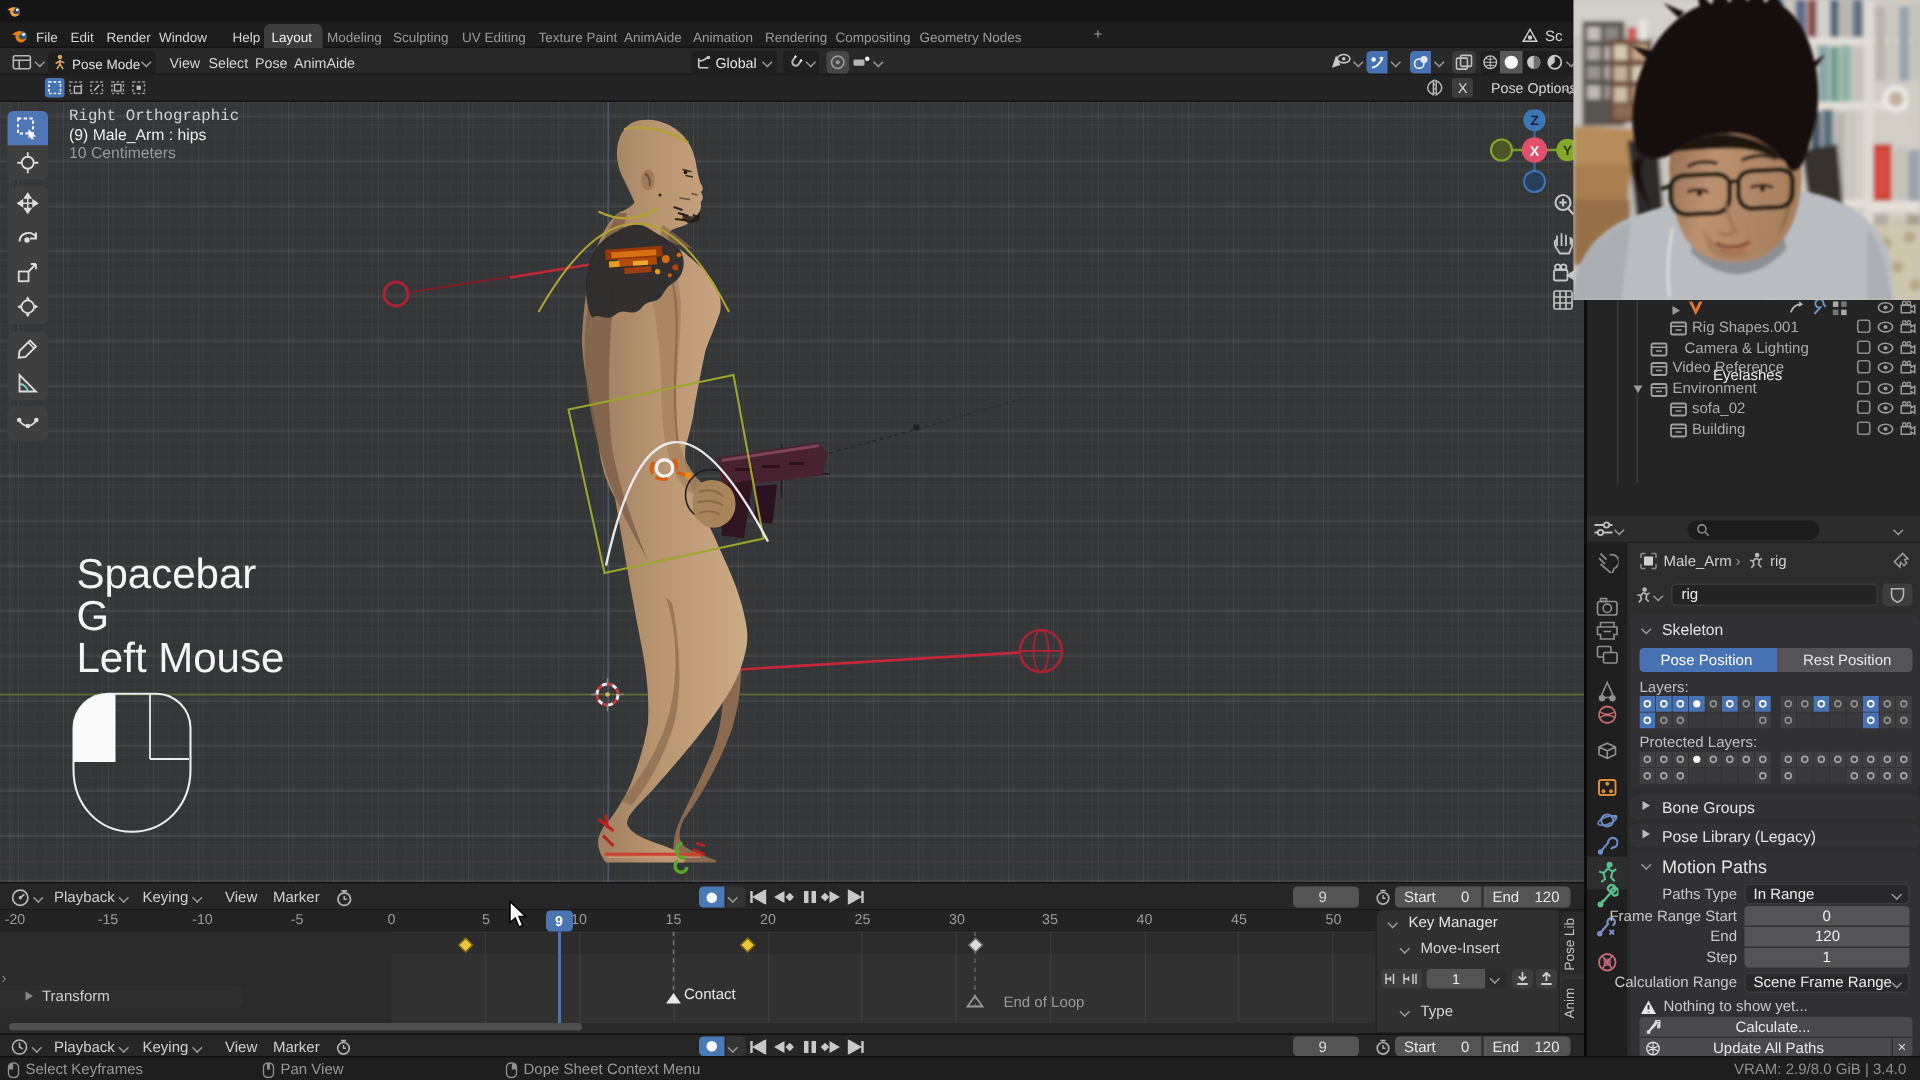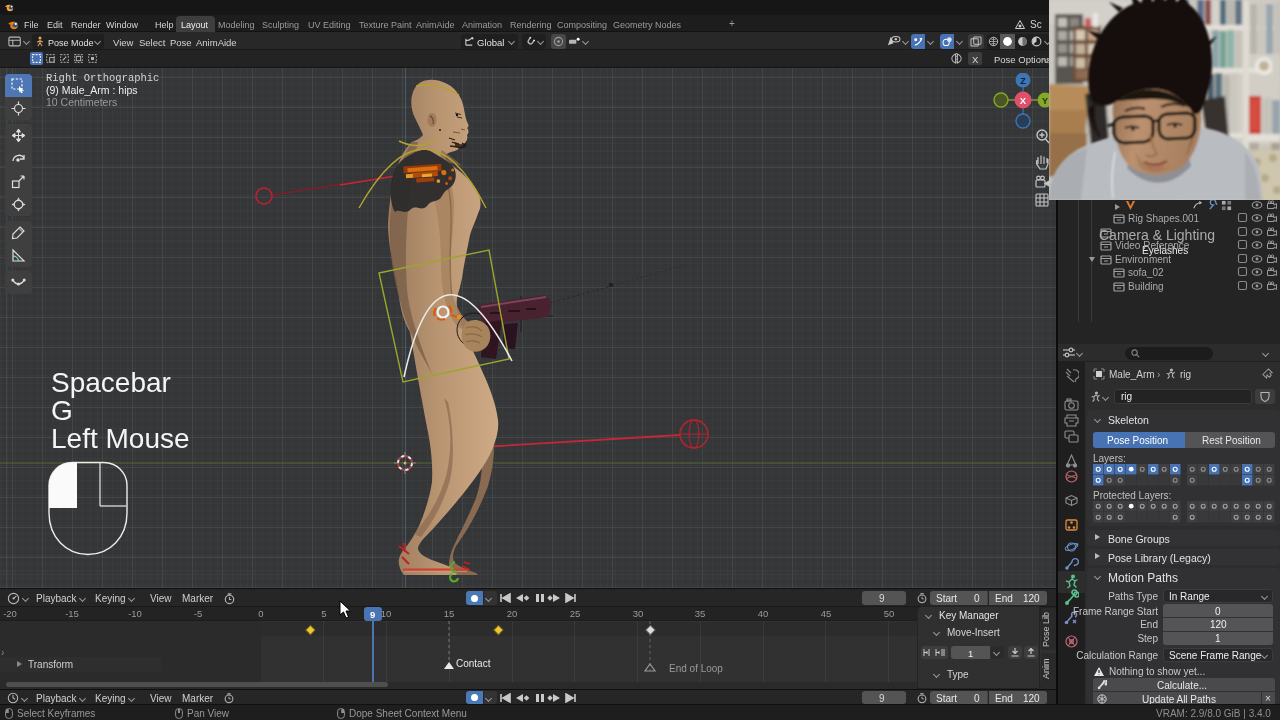--- a/index.html
+++ b/index.html
@@ -656,21 +656,21 @@
 
     <svg class="abs" style="left:56px;top:181px;" width="12" height="12" viewBox="0 0 12 12">
         <rect x="1" y="2" width="10" height="8" rx="1" fill="none" stroke="#a0a0a0" stroke-width="1.2"></rect>
         <path d="M1 4.5 H11 M4 7 H8" stroke="#a0a0a0" stroke-width="1"></path>
       </svg>
     <div class="txt" style="left:71px;top:181px;font-size:10px;color:#ababab;">Rig Shapes.001</div>
     <svg class="abs" style="left:43px;top:195px;" width="12" height="12" viewBox="0 0 12 12">
         <rect x="1" y="2" width="10" height="8" rx="1" fill="none" stroke="#a0a0a0" stroke-width="1.2"></rect>
         <path d="M1 4.5 H11 M4 7 H8" stroke="#a0a0a0" stroke-width="1"></path>
       </svg>
-    <div class="txt" style="left:42px;top:195px;font-size:14px;color:#ababab;text-align:center;">Camera &amp; Lighting</div>
+    <div class="txt" style="left:66px;top:195px;font-size:10px;color:#ababab;text-align:center;">Camera &amp; Lighting</div>
     <svg class="abs" style="left:43px;top:208px;" width="12" height="12" viewBox="0 0 12 12">
         <rect x="1" y="2" width="10" height="8" rx="1" fill="none" stroke="#a0a0a0" stroke-width="1.2"></rect>
         <path d="M1 4.5 H11 M4 7 H8" stroke="#a0a0a0" stroke-width="1"></path>
       </svg>
     <div class="txt" style="left:58px;top:208px;font-size:10px;color:#ababab;">Video Reference</div>
     <div class="abs tri-d" style="left:32px;top:225px;border-top-color:#999;"></div>
     <svg class="abs" style="left:43px;top:222px;" width="12" height="12" viewBox="0 0 12 12">
         <rect x="1" y="2" width="10" height="8" rx="1" fill="none" stroke="#a0a0a0" stroke-width="1.2"></rect>
         <path d="M1 4.5 H11 M4 7 H8" stroke="#a0a0a0" stroke-width="1"></path>
       </svg>

